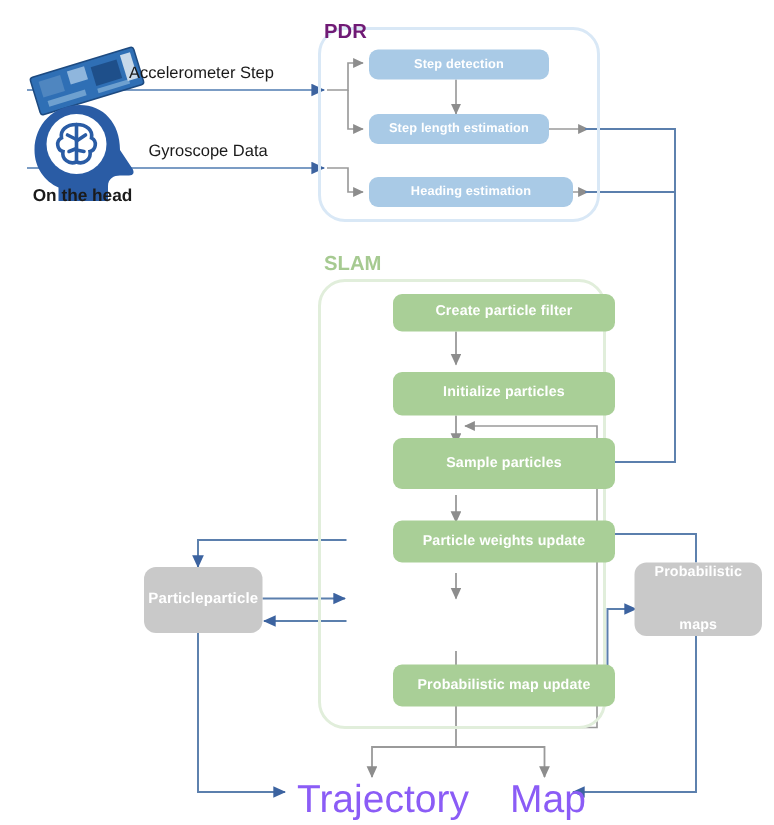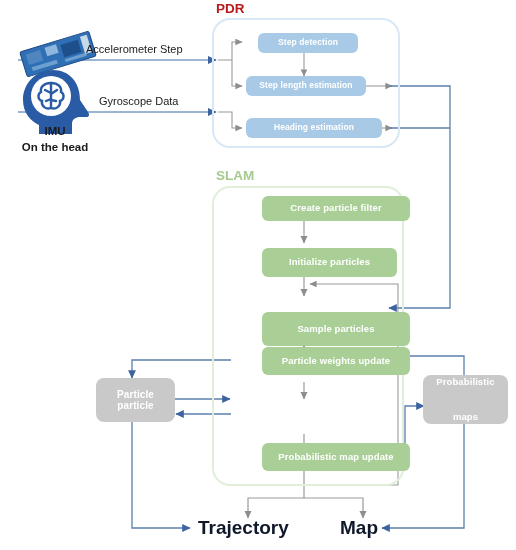--- a/index.html
+++ b/index.html
@@ -11,25 +11,25 @@
   .node{position:absolute;box-sizing:border-box;display:flex;align-items:center;
         justify-content:center;text-align:center;color:#ffffff;font-weight:bold;
         line-height:1.15;z-index:3;border-radius:6px;letter-spacing:.1px;}
   .blue{background:#a9cae6;font-size:8.5px;}
   .green{background:#a9cf97;font-size:9.5px;margin-left:32px;}
   .gray{background:#c9c9c9;font-size:10px;border-radius:8px;}
   .container{position:absolute;box-sizing:border-box;z-index:2;border-radius:18px;}
   #pdr-box{border:2px solid #d9e8f6;}
   #slam-box{border:2.5px solid #e1eedb;}
   .grp-label{position:absolute;font-size:13.5px;font-weight:bold;z-index:4;}
-  #pdr-label{color:#b91c1c;}
+  #pdr-label{color:#701a75;margin-top:12px;}
   #slam-label{color:#a6ca91;}
   .edgelabel{position:absolute;z-index:4;font-size:11px;color:#1a1a1a;
              font-family:"Liberation Sans","DejaVu Sans",sans-serif;white-space:nowrap;}
-  .outnode{position:absolute;z-index:4;font-size:19px;font-weight:bold;color:#0f172a;
+  .outnode{position:absolute;z-index:4;font-size:26px;font-weight:normal;color:#8b5cf6;
            white-space:nowrap;}
   #imu-label{position:absolute;z-index:4;text-align:center;width:110px;left:0;
              font-size:11.5px;font-weight:bold;color:#1b1b1b;line-height:1.35;}
   #imu-icons{position:absolute;z-index:4;}
 </style>
 </head>
 <body>
 
 <div id="stage">
 
@@ -123,38 +123,37 @@
         <g fill="none" stroke="#2a5ca5" stroke-width="2.4" stroke-linecap="round">
           <path d="M45,59 C38,59 34,63 35,68 C31,70 32,76 36,77 C35,82 40,86 45,84"></path>
           <path d="M45,59 C52,59 56,63 55,68 C59,70 58,76 54,77 C55,82 50,86 45,84"></path>
           <path d="M45,60 L45,84"></path>
           <path d="M39,66 L45,69 M51,66 L45,70 M40,77 L45,75 M50,77 L45,76"></path>
         </g>
       </g>
     </svg>
   </div>
   <div id="imu-label" style="top:124px;">
-    <div>IMU</div>
     <div>On the head</div>
   </div>
 
   <div class="edgelabel" style="left:86px;top:43px;">Accelerometer Step</div>
   <div class="edgelabel" style="left:99px;top:95px;">Gyroscope Data</div>
 
-  <div class="node blue" style="left:246px;top:33px;width:100px;height:20px;margin-left:12px;">Step detection</div>
+  <div class="node blue" style="left:246px;top:33px;width:120px;height:20px;">Step detection</div>
   <div class="node blue" style="left:246px;top:76px;width:120px;height:20px;">Step length estimation</div>
   <div class="node blue" style="left:246px;top:118px;width:136px;height:20px;">Heading estimation</div>
 
   <div class="node green" style="left:230px;top:196px;width:148px;height:25px;">Create particle filter</div>
-  <div class="node green" style="left:230px;top:248px;width:135px;height:29px;">Initialize particles</div>
-  <div class="node green" style="left:230px;top:312px;width:148px;height:34px;">Sample particles</div>
+  <div class="node green" style="left:230px;top:248px;width:148px;height:29px;">Initialize particles</div>
+  <div class="node green" style="left:230px;top:292px;width:148px;height:34px;">Sample particles</div>
   <div class="node green" style="left:230px;top:347px;width:148px;height:28px;">Particle weights update</div>
   <div class="node green" style="left:230px;top:443px;width:148px;height:28px;">Probabilistic map update</div>
 
-  <div class="node gray" style="left:96px;top:378px;width:79px;height:44px;flex-direction:column;">
+  <div class="node gray" style="left:96px;top:378px;width:79px;height:44px;flex-direction:row;">
     <span>Particle</span>
     <span>particle</span>
   </div>
   <div class="node gray" style="left:423px;top:375px;width:85px;height:49px;flex-direction:column;font-size:9.5px;gap:24px;">
     <span>Probabilistic</span>
     <span>maps</span>
   </div>
 
   <div class="outnode" style="left:198px;top:517px;">Trajectory</div>
   <div class="outnode" style="left:340px;top:517px;">Map</div>

